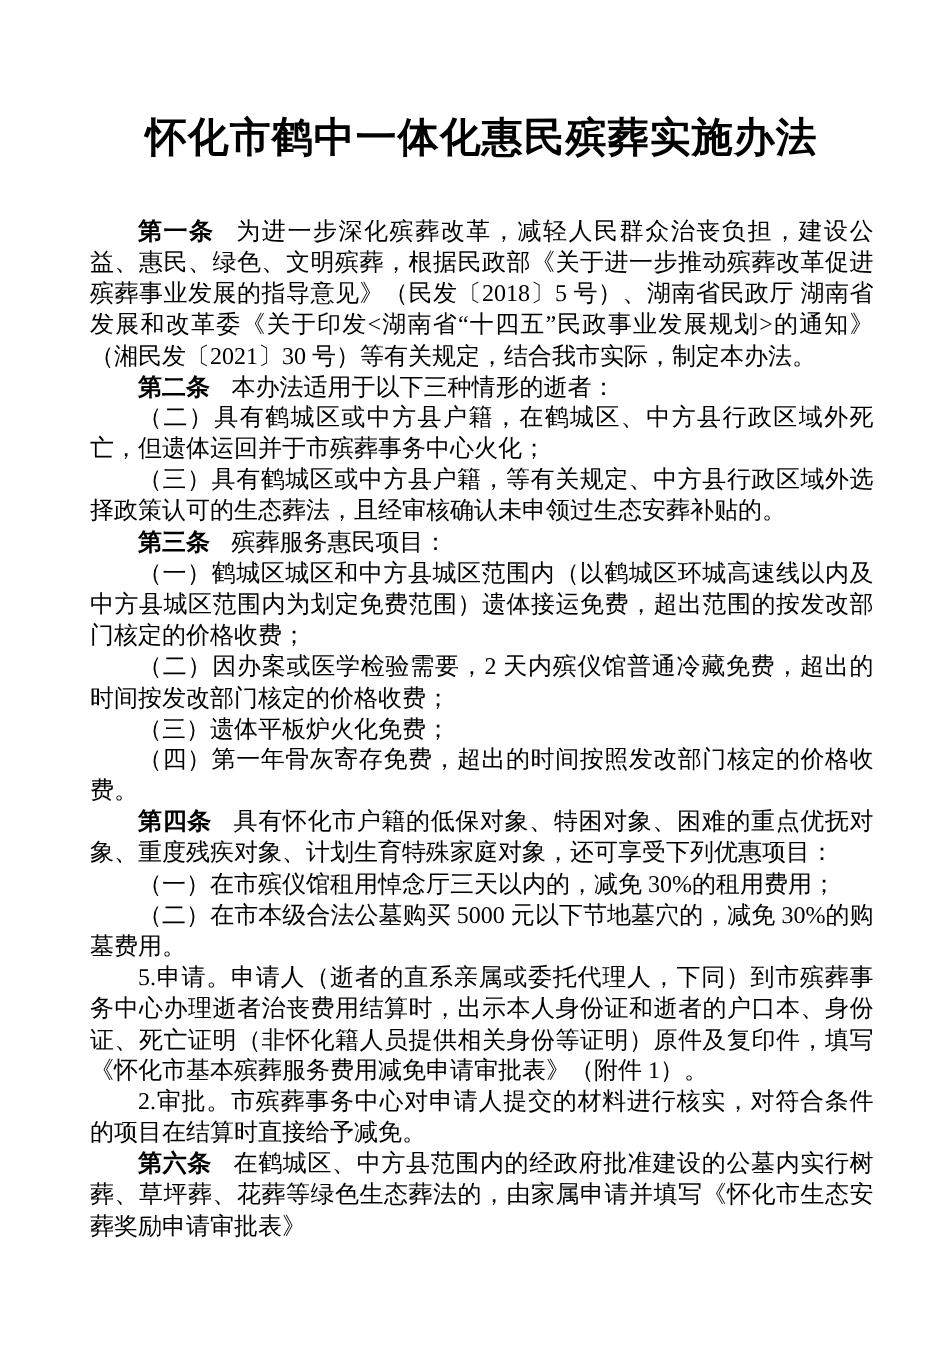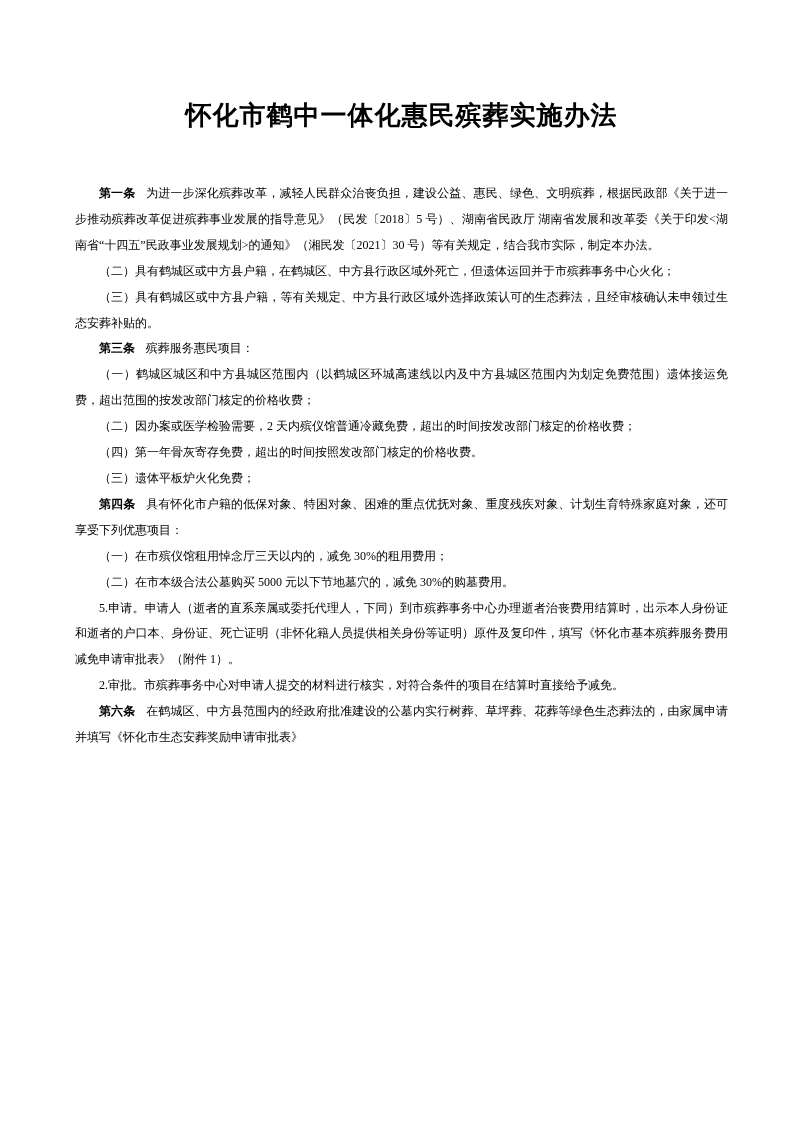--- a/index.html
+++ b/index.html
@@ -14,30 +14,30 @@
     background: #ffffff;
     box-sizing: border-box;
     padding: 95px 65px 0 75px;
     overflow: hidden;
     color: #000;
   }
   .doc-title {
     margin: 0 0 45px 0;
     font-family: "Liberation Sans", "DejaVu Sans", sans-serif;
     font-weight: 700;
-    font-size: 26px;
+    font-size: 34px;
     line-height: 41px;
     letter-spacing: 1px;
     text-align: center;
     color: #000;
     white-space: nowrap;
   }
   .doc-body {
     font-family: "Liberation Serif", "DejaVu Serif", serif;
-    font-size: 12px;
+    font-size: 20px;
     line-height: 25.9px;
     text-align: justify;
     color: #000;
   }
   .doc-body p {
     margin: 0;
     padding: 0;
     text-indent: 2em;
   }
   .doc-body p strong {
@@ -45,27 +45,28 @@
     margin-right: 0.9em;
   }
 </style>
 </head>
 <body>
 
 <div class="page">
   <h1 class="doc-title">怀化市鹤中一体化惠民殡葬实施办法</h1>
   <div class="doc-body">
       <p><strong>第一条</strong>为进一步深化殡葬改革，减轻人民群众治丧负担，建设公益、惠民、绿色、文明殡葬，根据民政部《关于进一步推动殡葬改革促进殡葬事业发展的指导意见》（民发〔2018〕5 号）、湖南省民政厅 湖南省发展和改革委《关于印发&lt;湖南省“十四五”民政事业发展规划&gt;的通知》（湘民发〔2021〕30 号）等有关规定，结合我市实际，制定本办法。</p>
+      <p><strong>第二条</strong>本办法适用于以下三种情形的逝者：</p>
       <p>（二）具有鹤城区或中方县户籍，在鹤城区、中方县行政区域外死亡，但遗体运回并于市殡葬事务中心火化；</p>
       <p>（三）具有鹤城区或中方县户籍，等有关规定、中方县行政区域外选择政策认可的生态葬法，且经审核确认未申领过生态安葬补贴的。</p>
       <p><strong>第三条</strong>殡葬服务惠民项目：</p>
       <p>（一）鹤城区城区和中方县城区范围内（以鹤城区环城高速线以内及中方县城区范围内为划定免费范围）遗体接运免费，超出范围的按发改部门核定的价格收费；</p>
       <p>（二）因办案或医学检验需要，2 天内殡仪馆普通冷藏免费，超出的时间按发改部门核定的价格收费；</p>
+      <p>（三）遗体平板炉火化免费；</p>
       <p>（四）第一年骨灰寄存免费，超出的时间按照发改部门核定的价格收费。</p>
-      <p>（三）遗体平板炉火化免费；</p>
       <p><strong>第四条</strong>具有怀化市户籍的低保对象、特困对象、困难的重点优抚对象、重度残疾对象、计划生育特殊家庭对象，还可享受下列优惠项目：</p>
       <p>（一）在市殡仪馆租用悼念厅三天以内的，减免 30%的租用费用；</p>
       <p>（二）在市本级合法公墓购买 5000 元以下节地墓穴的，减免 30%的购墓费用。</p>
       <p>5.申请。申请人（逝者的直系亲属或委托代理人，下同）到市殡葬事务中心办理逝者治丧费用结算时，出示本人身份证和逝者的户口本、身份证、死亡证明（非怀化籍人员提供相关身份等证明）原件及复印件，填写《怀化市基本殡葬服务费用减免申请审批表》（附件 1）。</p>
       <p>2.审批。市殡葬事务中心对申请人提交的材料进行核实，对符合条件的项目在结算时直接给予减免。</p>
       <p><strong>第六条</strong>在鹤城区、中方县范围内的经政府批准建设的公墓内实行树葬、草坪葬、花葬等绿色生态葬法的，由家属申请并填写《怀化市生态安葬奖励申请审批表》</p>
     </div>
 </div>
 
 </body></html>

